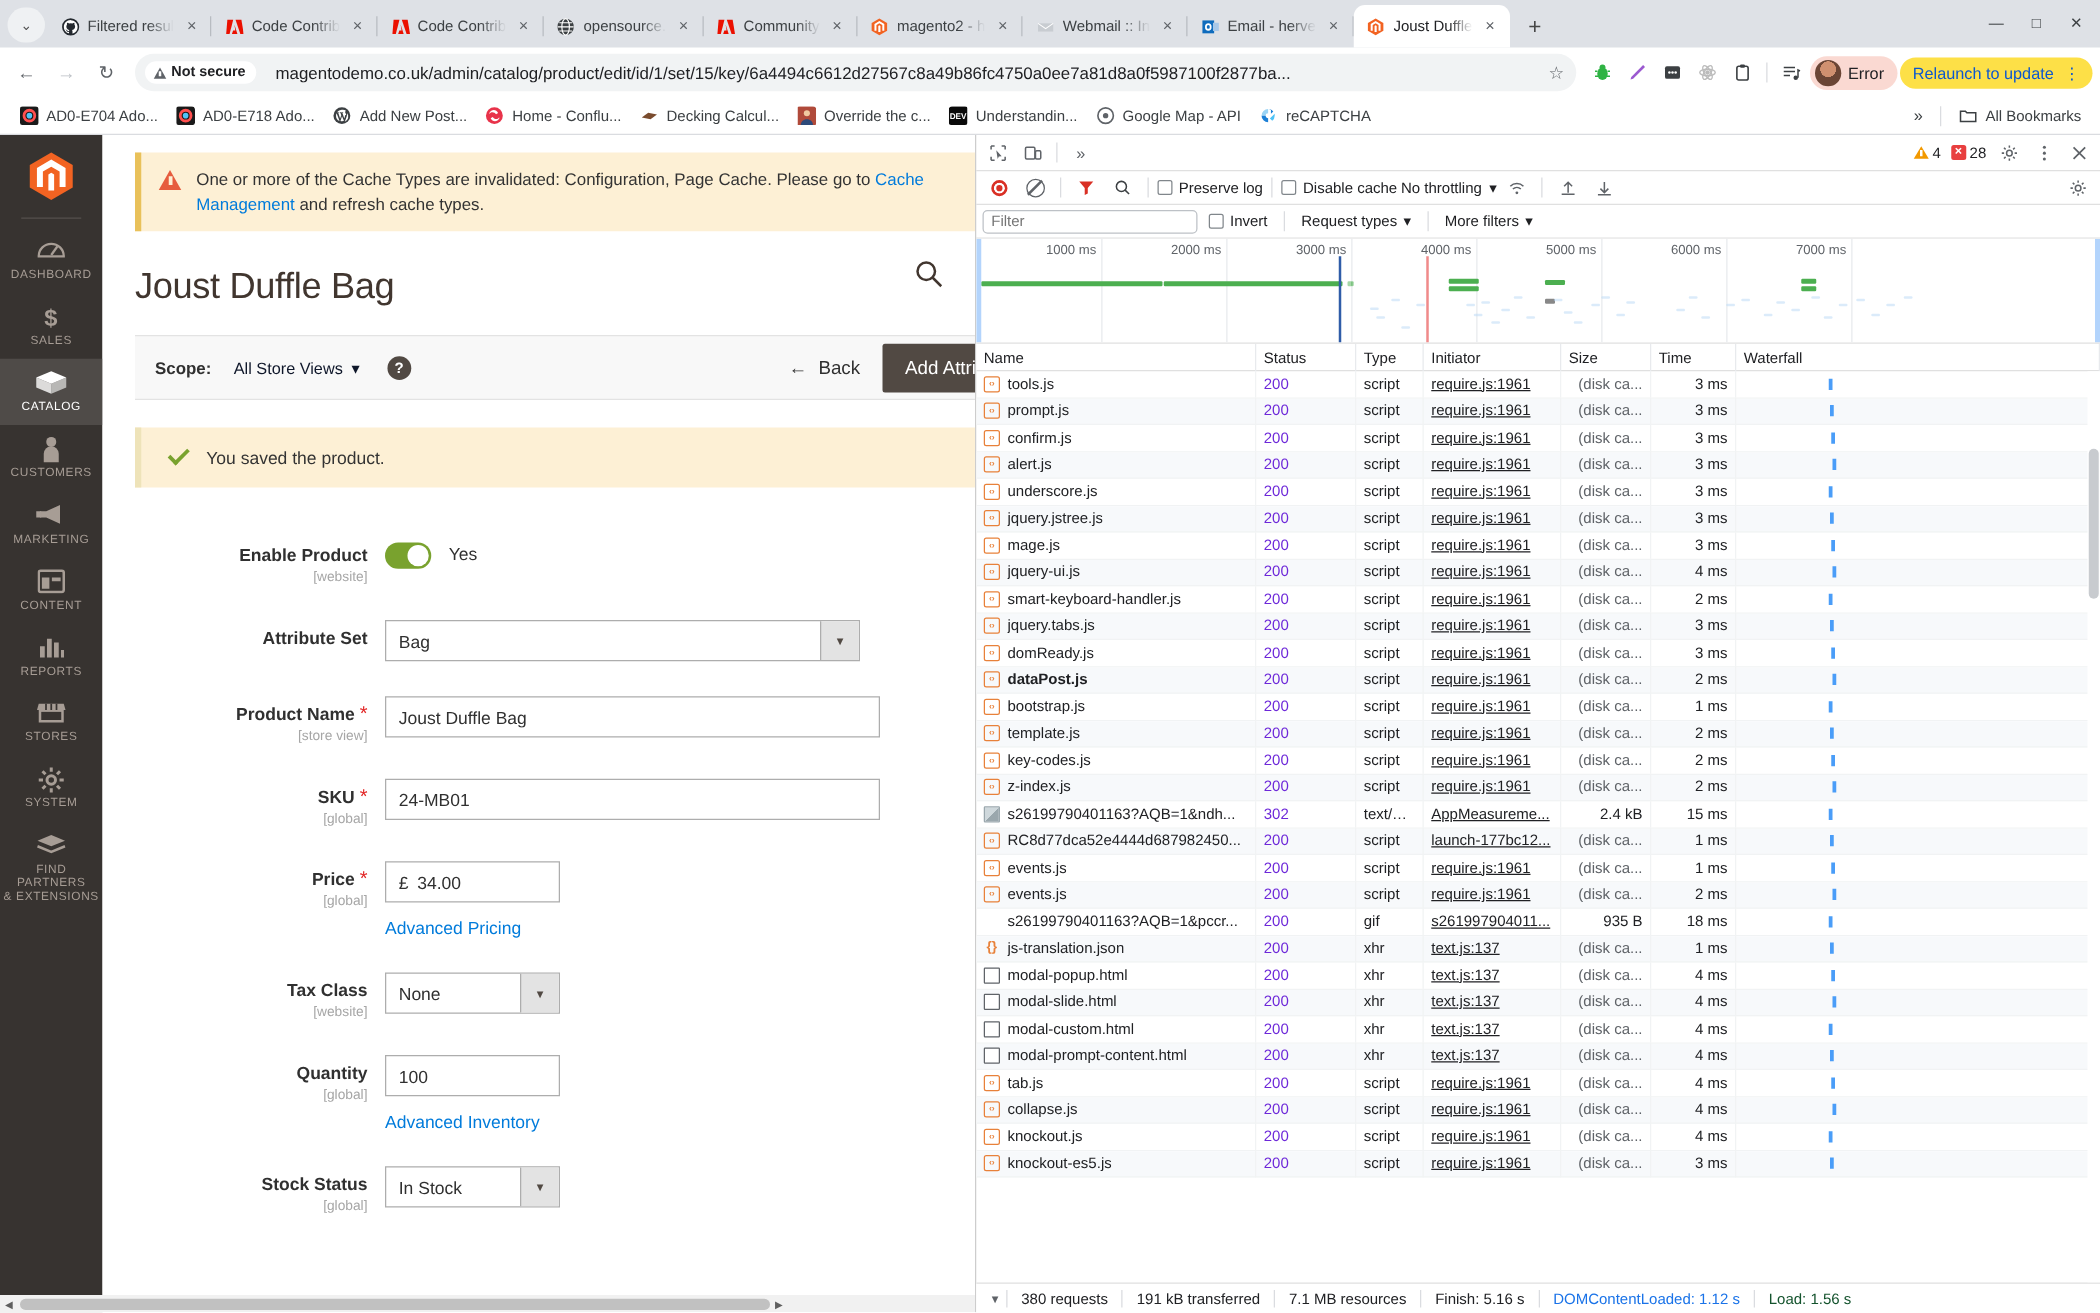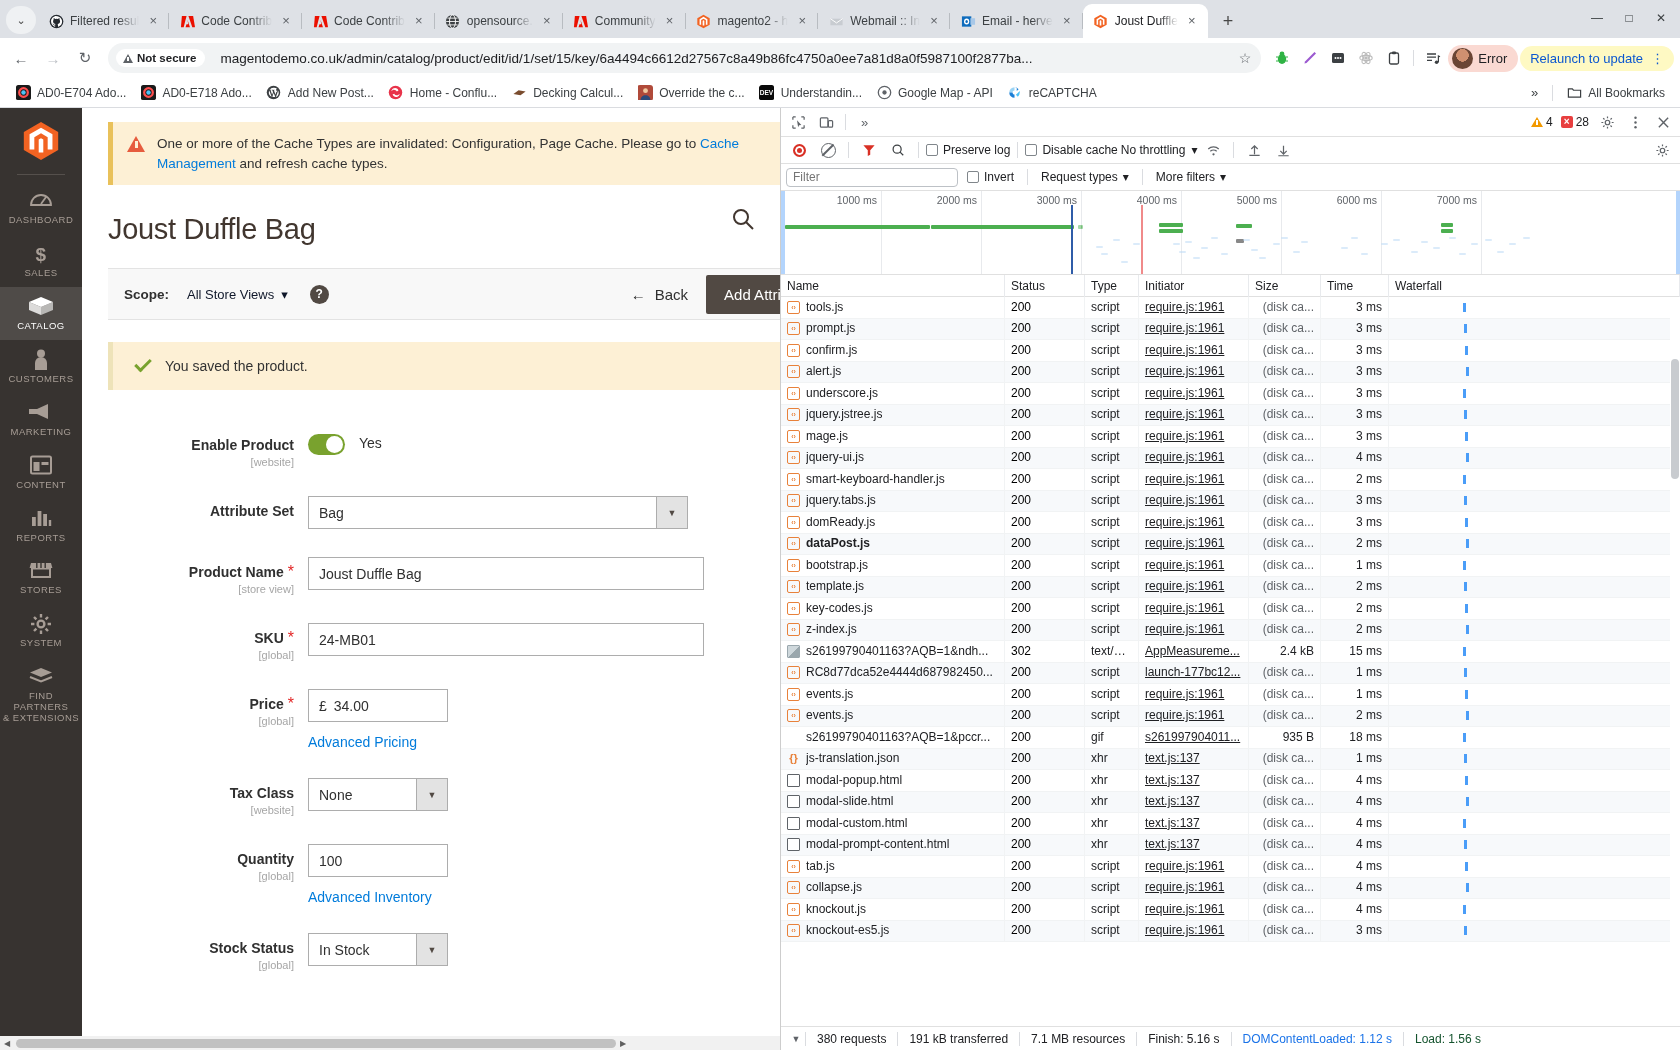--- a/index.html
+++ b/index.html
@@ -104,21 +104,21 @@
     display: flex; align-items: center; gap: 5px; background: #fad9d2;
     border-radius: 14px; padding: 3px 11px 3px 4px; font-size: 13px;
     color: #202124; cursor: pointer; flex: 0 0 auto;
   }
   .err-avatar {
     width: 21px; height: 21px; border-radius: 50%;
     background: radial-gradient(circle at 50% 35%, #cf9070 0 36%, #6a4535 37% 100%);
     flex: 0 0 21px;
   }
   .relaunch {
-    background: #fef9c3; border-radius: 14px; padding: 5px 10px;
+    background: #fde047; border-radius: 14px; padding: 5px 10px;
     font-size: 13px; color: #0b57d0; cursor: pointer; flex: 0 0 auto;
     display: flex; align-items: flex-start; gap: 8px; white-space: nowrap;
   }
 
   
   .bookmarks {
     height: 30px; flex: 0 0 30px; background: #fff; display: flex;
     align-items: center; padding: 0 8px; gap: 2px; font-size: 12px;
     color: #3c4043; border-bottom: 1px solid #dadce0;
   }
@@ -357,21 +357,21 @@
   .dt-row {
     display: flex; height: 21.5px; font-size: 12px; align-items: center;
     border-bottom: 1px solid #f1f3f4;
   }
   .dt-row:nth-child(even) { background: #f7f9fb; }
   .dt-row .td {
     padding: 0 6px; height: 21.5px; line-height: 21.5px; overflow: hidden;
     white-space: nowrap; text-overflow: ellipsis; border-right: 1px solid #f1f3f4;
   }
   .c-name { width: 224px; flex: 0 0 224px; display: flex; align-items: center; gap: 6px; }
-  .c-status { width: 80px; flex: 0 0 80px; color: #000000; }
+  .c-status { width: 80px; flex: 0 0 80px; color: #6d28d9; }
   .c-type { width: 54px; flex: 0 0 54px; }
   .c-init { width: 110px; flex: 0 0 110px; }
   .c-init span { color: #202124; text-decoration: underline; cursor: pointer; }
   .c-size { width: 72px; flex: 0 0 72px; text-align: right; color: #5f6368; }
   .c-size.real { color: #202124; }
   .c-time { width: 68px; flex: 0 0 68px; text-align: right; }
   .c-wf { flex: 1 1 auto; position: relative; }
   .wf-bar { position: absolute; top: 6px; height: 9px; width: 2.5px; background: #4a9df8; }
   .ficon {
     width: 13px; height: 13px; flex: 0 0 13px; display: flex;

